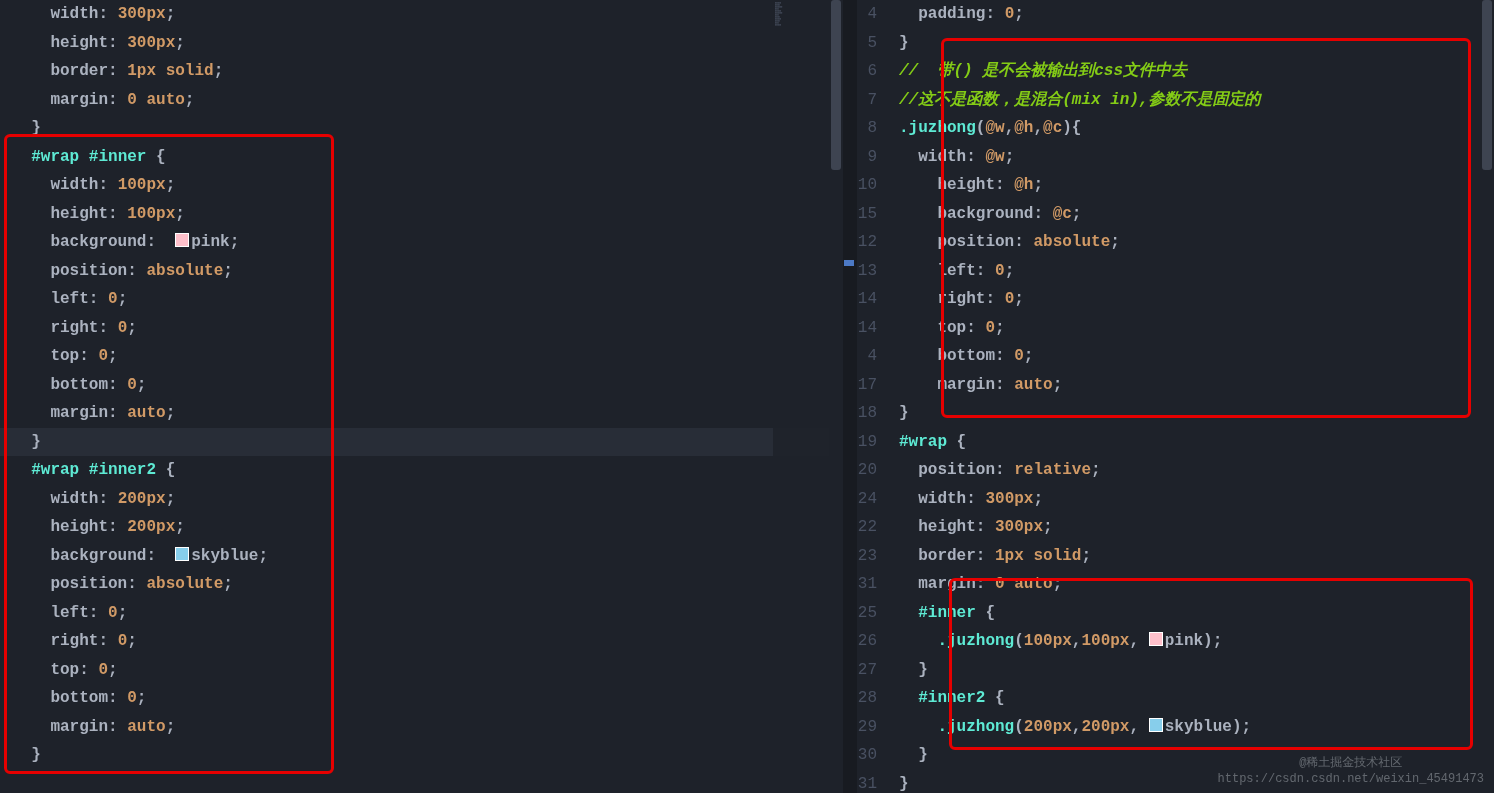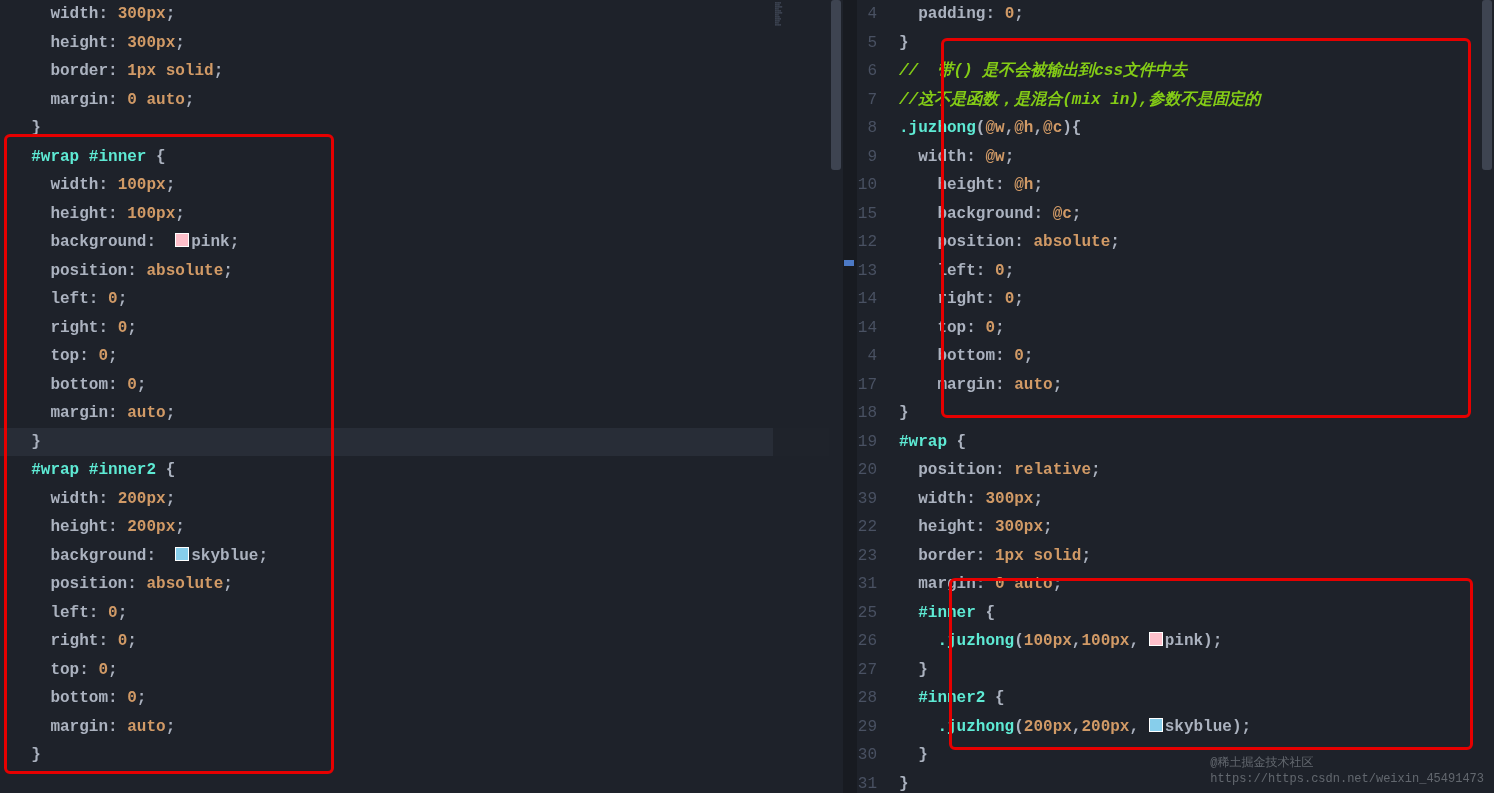--- a/index.html
+++ b/index.html
@@ -88,21 +88,21 @@
   }
   .cur-line {
     position: absolute;
     left: 0; right: 0;
     height: 28.5px;
     background: rgba(60,66,80,.35);
   }
   .watermark {
     position: absolute;
     right: 10px; bottom: 6px;
-    text-align: left;
+    text-align: center;
     color: #9aa0a6;
     font-size: 12px;
     line-height: 16px;
     opacity: .55;
     pointer-events: none;
   }
   .center-gap {
     position:absolute;
     top:0;bottom:0;
     width:14px;
@@ -144,21 +144,21 @@
         <div class="ln">15</div>
         <div class="ln">12</div>
         <div class="ln">13</div>
         <div class="ln">14</div>
         <div class="ln">14</div>
         <div class="ln">4</div>
         <div class="ln">17</div>
         <div class="ln">18</div>
         <div class="ln">19</div>
         <div class="ln">20</div>
-        <div class="ln">39</div>
+        <div class="ln">24</div>
         <div class="ln">22</div>
         <div class="ln">23</div>
         <div class="ln">31</div>
         <div class="ln">25</div>
         <div class="ln">26</div>
         <div class="ln">27</div>
         <div class="ln">28</div>
         <div class="ln">29</div>
         <div class="ln">30</div>
         <div class="ln">31</div>
@@ -168,14 +168,14 @@
     <div class="hl-box" style="left:106px; top:578px; width:524px; height:172px;"></div>
     <div class="scrollbar">
       <div class="scroll-thumb" style="top:0; height:170px;"></div>
     </div>
   </div>
 
 </div>
 
 <div class="watermark">
   <div>@稀土掘金技术社区</div>
-  <div>https://https.csdn.net/weixin_45491473</div>
+  <div>https://csdn.csdn.net/weixin_45491473</div>
 </div>
 
 </body></html>

